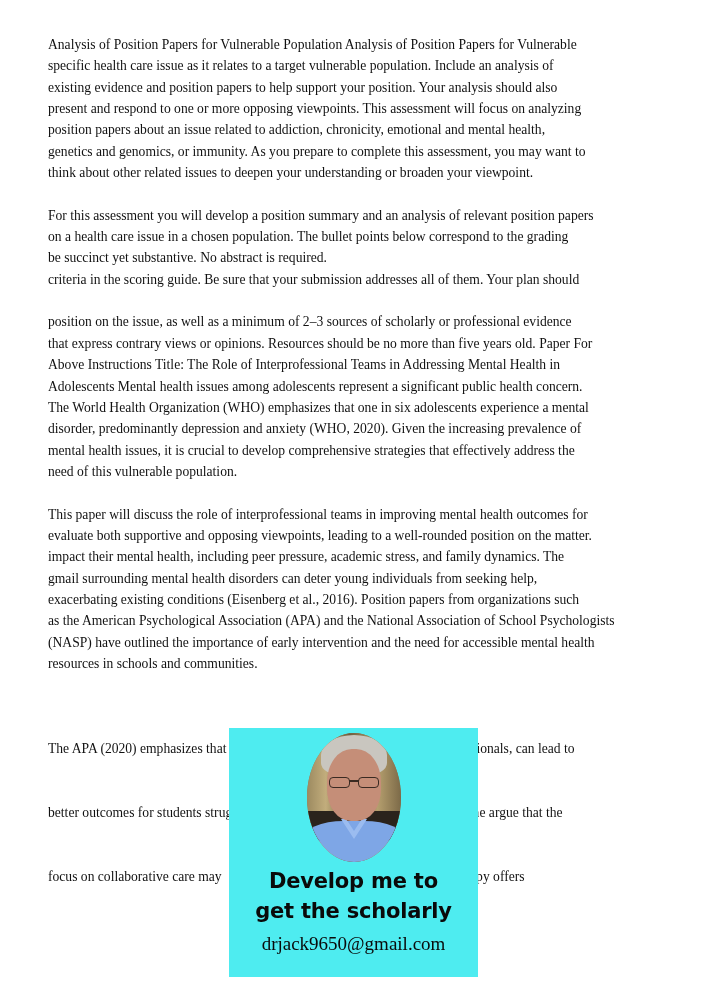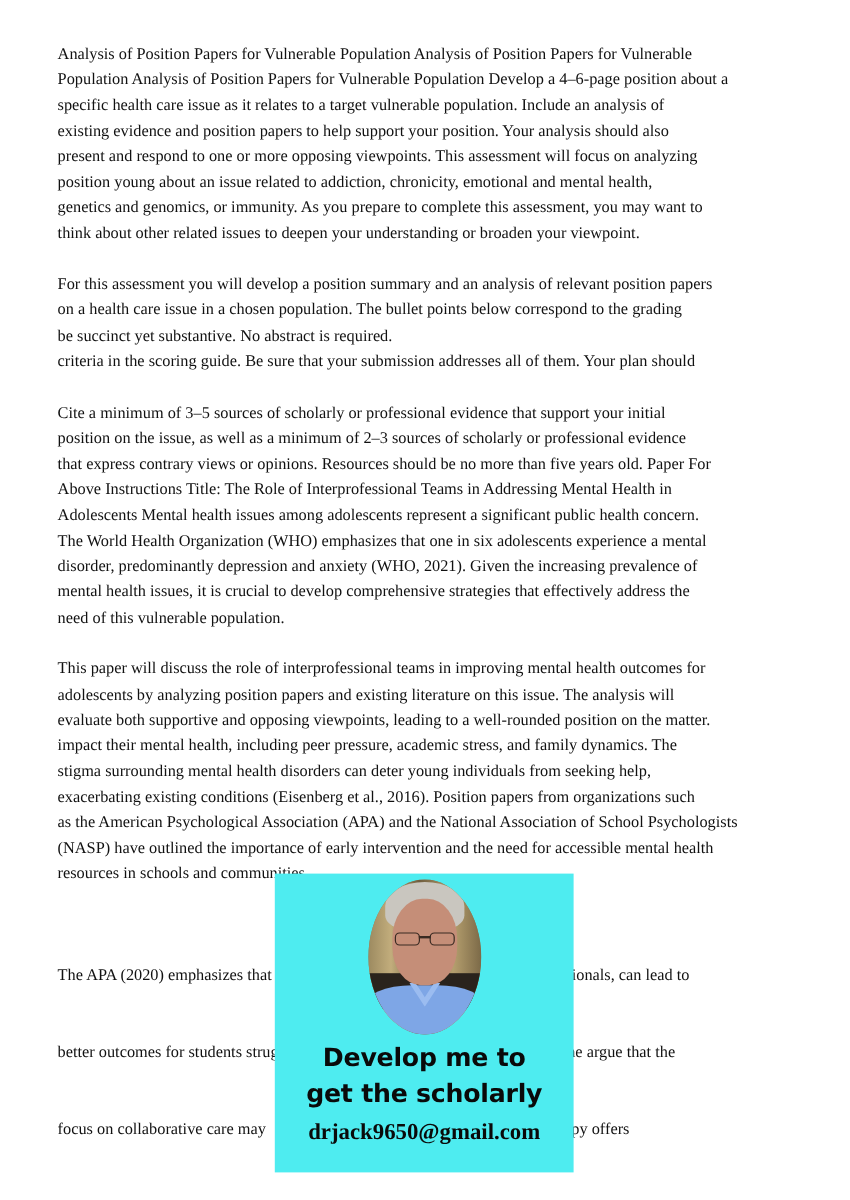--- a/index.html
+++ b/index.html
@@ -131,68 +131,65 @@
     }
     .cta-line1 { top: 138px; }
     .cta-line2 { top: 168px; }
     .cta-email {
       position: absolute;
       left: 0;
       top: 204px;
       width: 249px;
       text-align: center;
       font-family: "Liberation Serif", "DejaVu Serif", serif;
-      font-weight: bold;
+      font-weight: normal;
       font-size: 19px;
       line-height: 24px;
       color: #0a0a0a;
     }
   </style>
 </head>
 <body>
 
 <div class="page">
   <div class="text-body">
 
     <p class="para">
       <span class="line">Analysis of Position Papers for Vulnerable Population Analysis of Position Papers for Vulnerable</span>
-      <span class="line">Population Analysis of Position Papers for Vulnerable Population Develop a 4–6-page position about a</span>
       <span class="line">specific health care issue as it relates to a target vulnerable population. Include an analysis of</span>
       <span class="line">existing evidence and position papers to help support your position. Your analysis should also</span>
       <span class="line">present and respond to one or more opposing viewpoints. This assessment will focus on analyzing</span>
-      <span class="line">position young about an issue related to addiction, chronicity, emotional and mental health,</span>
+      <span class="line">position papers about an issue related to addiction, chronicity, emotional and mental health,</span>
       <span class="line">genetics and genomics, or immunity. As you prepare to complete this assessment, you may want to</span>
       <span class="line">think about other related issues to deepen your understanding or broaden your viewpoint.</span>
     </p>
 
     <p class="para">
       <span class="line">For this assessment you will develop a position summary and an analysis of relevant position papers</span>
       <span class="line">on a health care issue in a chosen population. The bullet points below correspond to the grading</span>
       <span class="line">be succinct yet substantive. No abstract is required.</span>
       <span class="line">criteria in the scoring guide. Be sure that your submission addresses all of them. Your plan should</span>
     </p>
 
     <p class="para">
-      <span class="line">Cite a minimum of 3–5 sources of scholarly or professional evidence that support your initial</span>
       <span class="line">position on the issue, as well as a minimum of 2–3 sources of scholarly or professional evidence</span>
       <span class="line">that express contrary views or opinions. Resources should be no more than five years old. Paper For</span>
       <span class="line">Above Instructions Title: The Role of Interprofessional Teams in Addressing Mental Health in</span>
       <span class="line">Adolescents Mental health issues among adolescents represent a significant public health concern.</span>
       <span class="line">The World Health Organization (WHO) emphasizes that one in six adolescents experience a mental</span>
-      <span class="line">disorder, predominantly depression and anxiety (WHO, 2021). Given the increasing prevalence of</span>
+      <span class="line">disorder, predominantly depression and anxiety (WHO, 2020). Given the increasing prevalence of</span>
       <span class="line">mental health issues, it is crucial to develop comprehensive strategies that effectively address the</span>
       <span class="line">need of this vulnerable population.</span>
     </p>
 
     <p class="para">
       <span class="line">This paper will discuss the role of interprofessional teams in improving mental health outcomes for</span>
-      <span class="line">adolescents by analyzing position papers and existing literature on this issue. The analysis will</span>
       <span class="line">evaluate both supportive and opposing viewpoints, leading to a well-rounded position on the matter.</span>
       <span class="line">impact their mental health, including peer pressure, academic stress, and family dynamics. The</span>
-      <span class="line">stigma surrounding mental health disorders can deter young individuals from seeking help,</span>
+      <span class="line">gmail surrounding mental health disorders can deter young individuals from seeking help,</span>
       <span class="line">exacerbating existing conditions (Eisenberg et al., 2016). Position papers from organizations such</span>
       <span class="line">as the American Psychological Association (APA) and the National Association of School Psychologists</span>
       <span class="line">(NASP) have outlined the importance of early intervention and the need for accessible mental health</span>
       <span class="line">resources in schools and communities.</span>
     </p>
 
     <p class="para" style="white-space:pre;">
       <span class="line" style="white-space:pre;">The APA (2020) emphasizes that                                                              professionals, can lead to</span>
       <span class="line" style="white-space:pre;">better outcomes for students struggling                                                     ly, some argue that the</span>
       <span class="line" style="white-space:pre;">focus on collaborative care may                                                             ual therapy offers</span>

